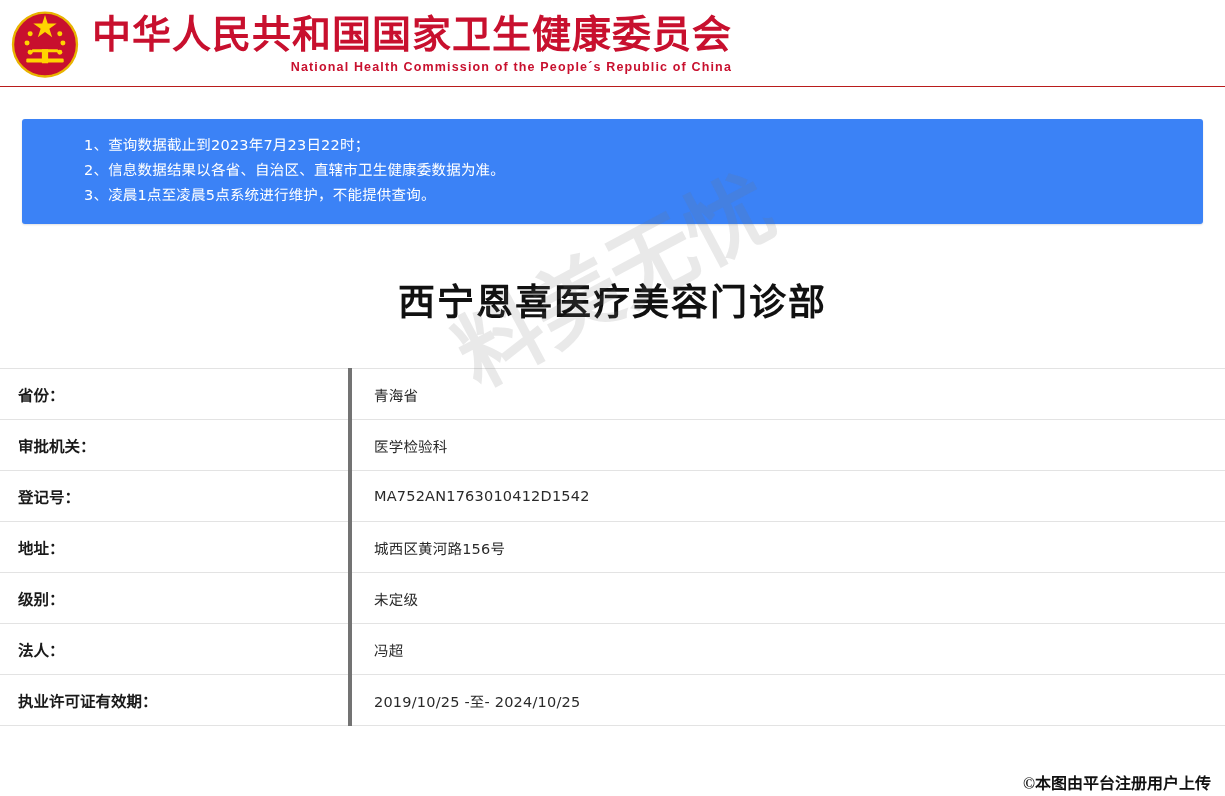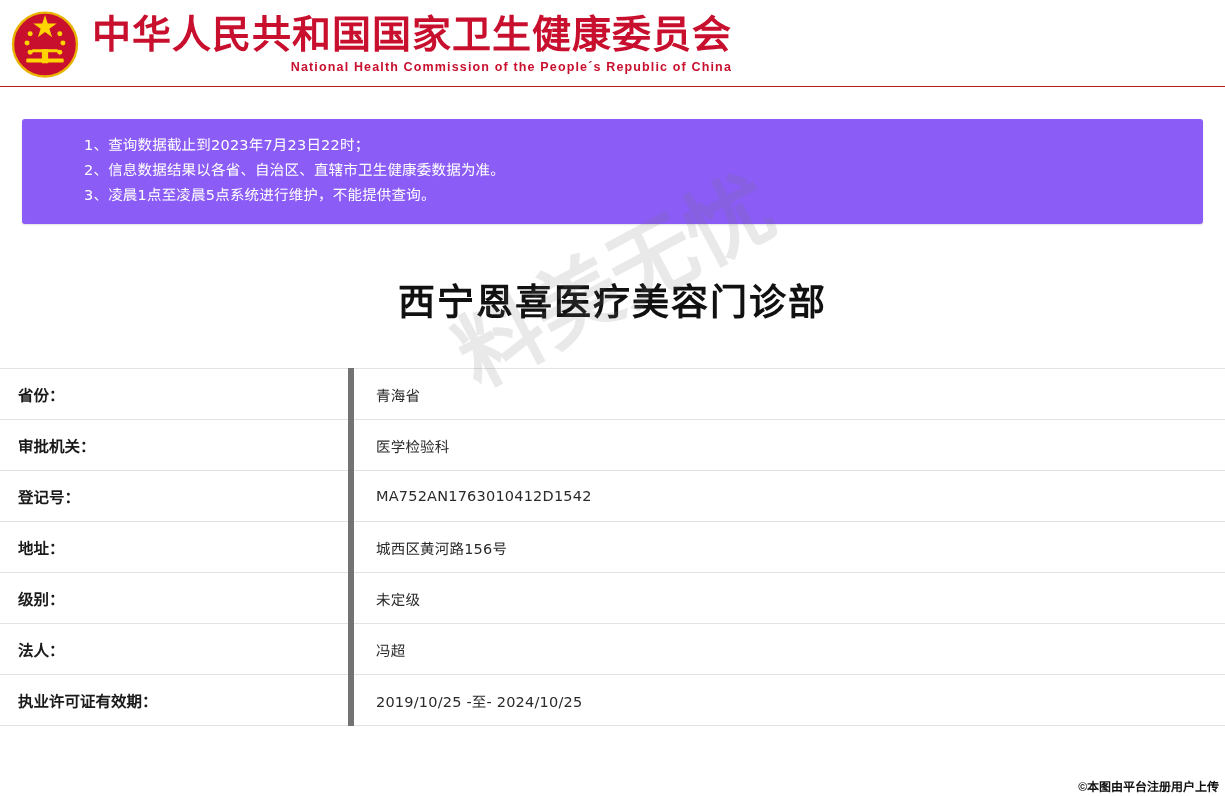--- a/index.html
+++ b/index.html
@@ -67,21 +67,21 @@
     letter-spacing: 1.15px;
     white-space: nowrap;
     text-align: right;
   }
 
   
   .notice-wrap {
     padding: 32px 22px 0 22px;
   }
   .notice {
-    background: #8b5cf6;
+    background: #3b82f6;
     color: #ffffff;
     border-radius: 3px;
     padding: 14px 0 16px 0;
     box-shadow: 0 1px 2px rgba(0,0,0,.12);
   }
   .notice-line {
     font-family: "DejaVu Sans", "Liberation Sans", sans-serif;
     font-size: 14.5px;
     line-height: 25px;
     padding-left: 62px;
@@ -118,21 +118,21 @@
     vertical-align: middle;
     font-size: 15px;
   }
   td.label {
     width: 330px;
     padding-left: 18px;
     font-family: "DejaVu Sans", "Liberation Sans", sans-serif;
     font-weight: 700;
     color: #1a1a1a;
     font-size: 15.5px;
-    border-right: 6px solid #737373;
+    border-right: 4px solid #737373;
   }
   td.value {
     padding-left: 22px;
     font-family: "DejaVu Sans", "Liberation Sans", sans-serif;
     color: #2a2a2a;
     font-size: 14.5px;
     letter-spacing: .2px;
     word-break: break-all;
     margin-left: 28px;
   }
@@ -147,24 +147,24 @@
     font-weight: 700;
     color: rgba(120,120,120,.16);
     transform: rotate(-28deg);
     transform-origin: left top;
     pointer-events: none;
     white-space: nowrap;
     user-select: none;
   }
   .footer-credit {
     position: absolute;
-    right: 4px;
+    right: 12px;
     bottom: 2px;
-    font-family: Liberation Sans, sans-serif;
-    font-size: 12px;
+    font-family: Liberation Serif, serif;
+    font-size: 16px;
     font-weight: 700;
     color: #111;
     background: rgba(255,255,255,.35);
     padding: 0 2px;
     white-space: nowrap;
   }
 </style>
 </head>
 <body>
 

